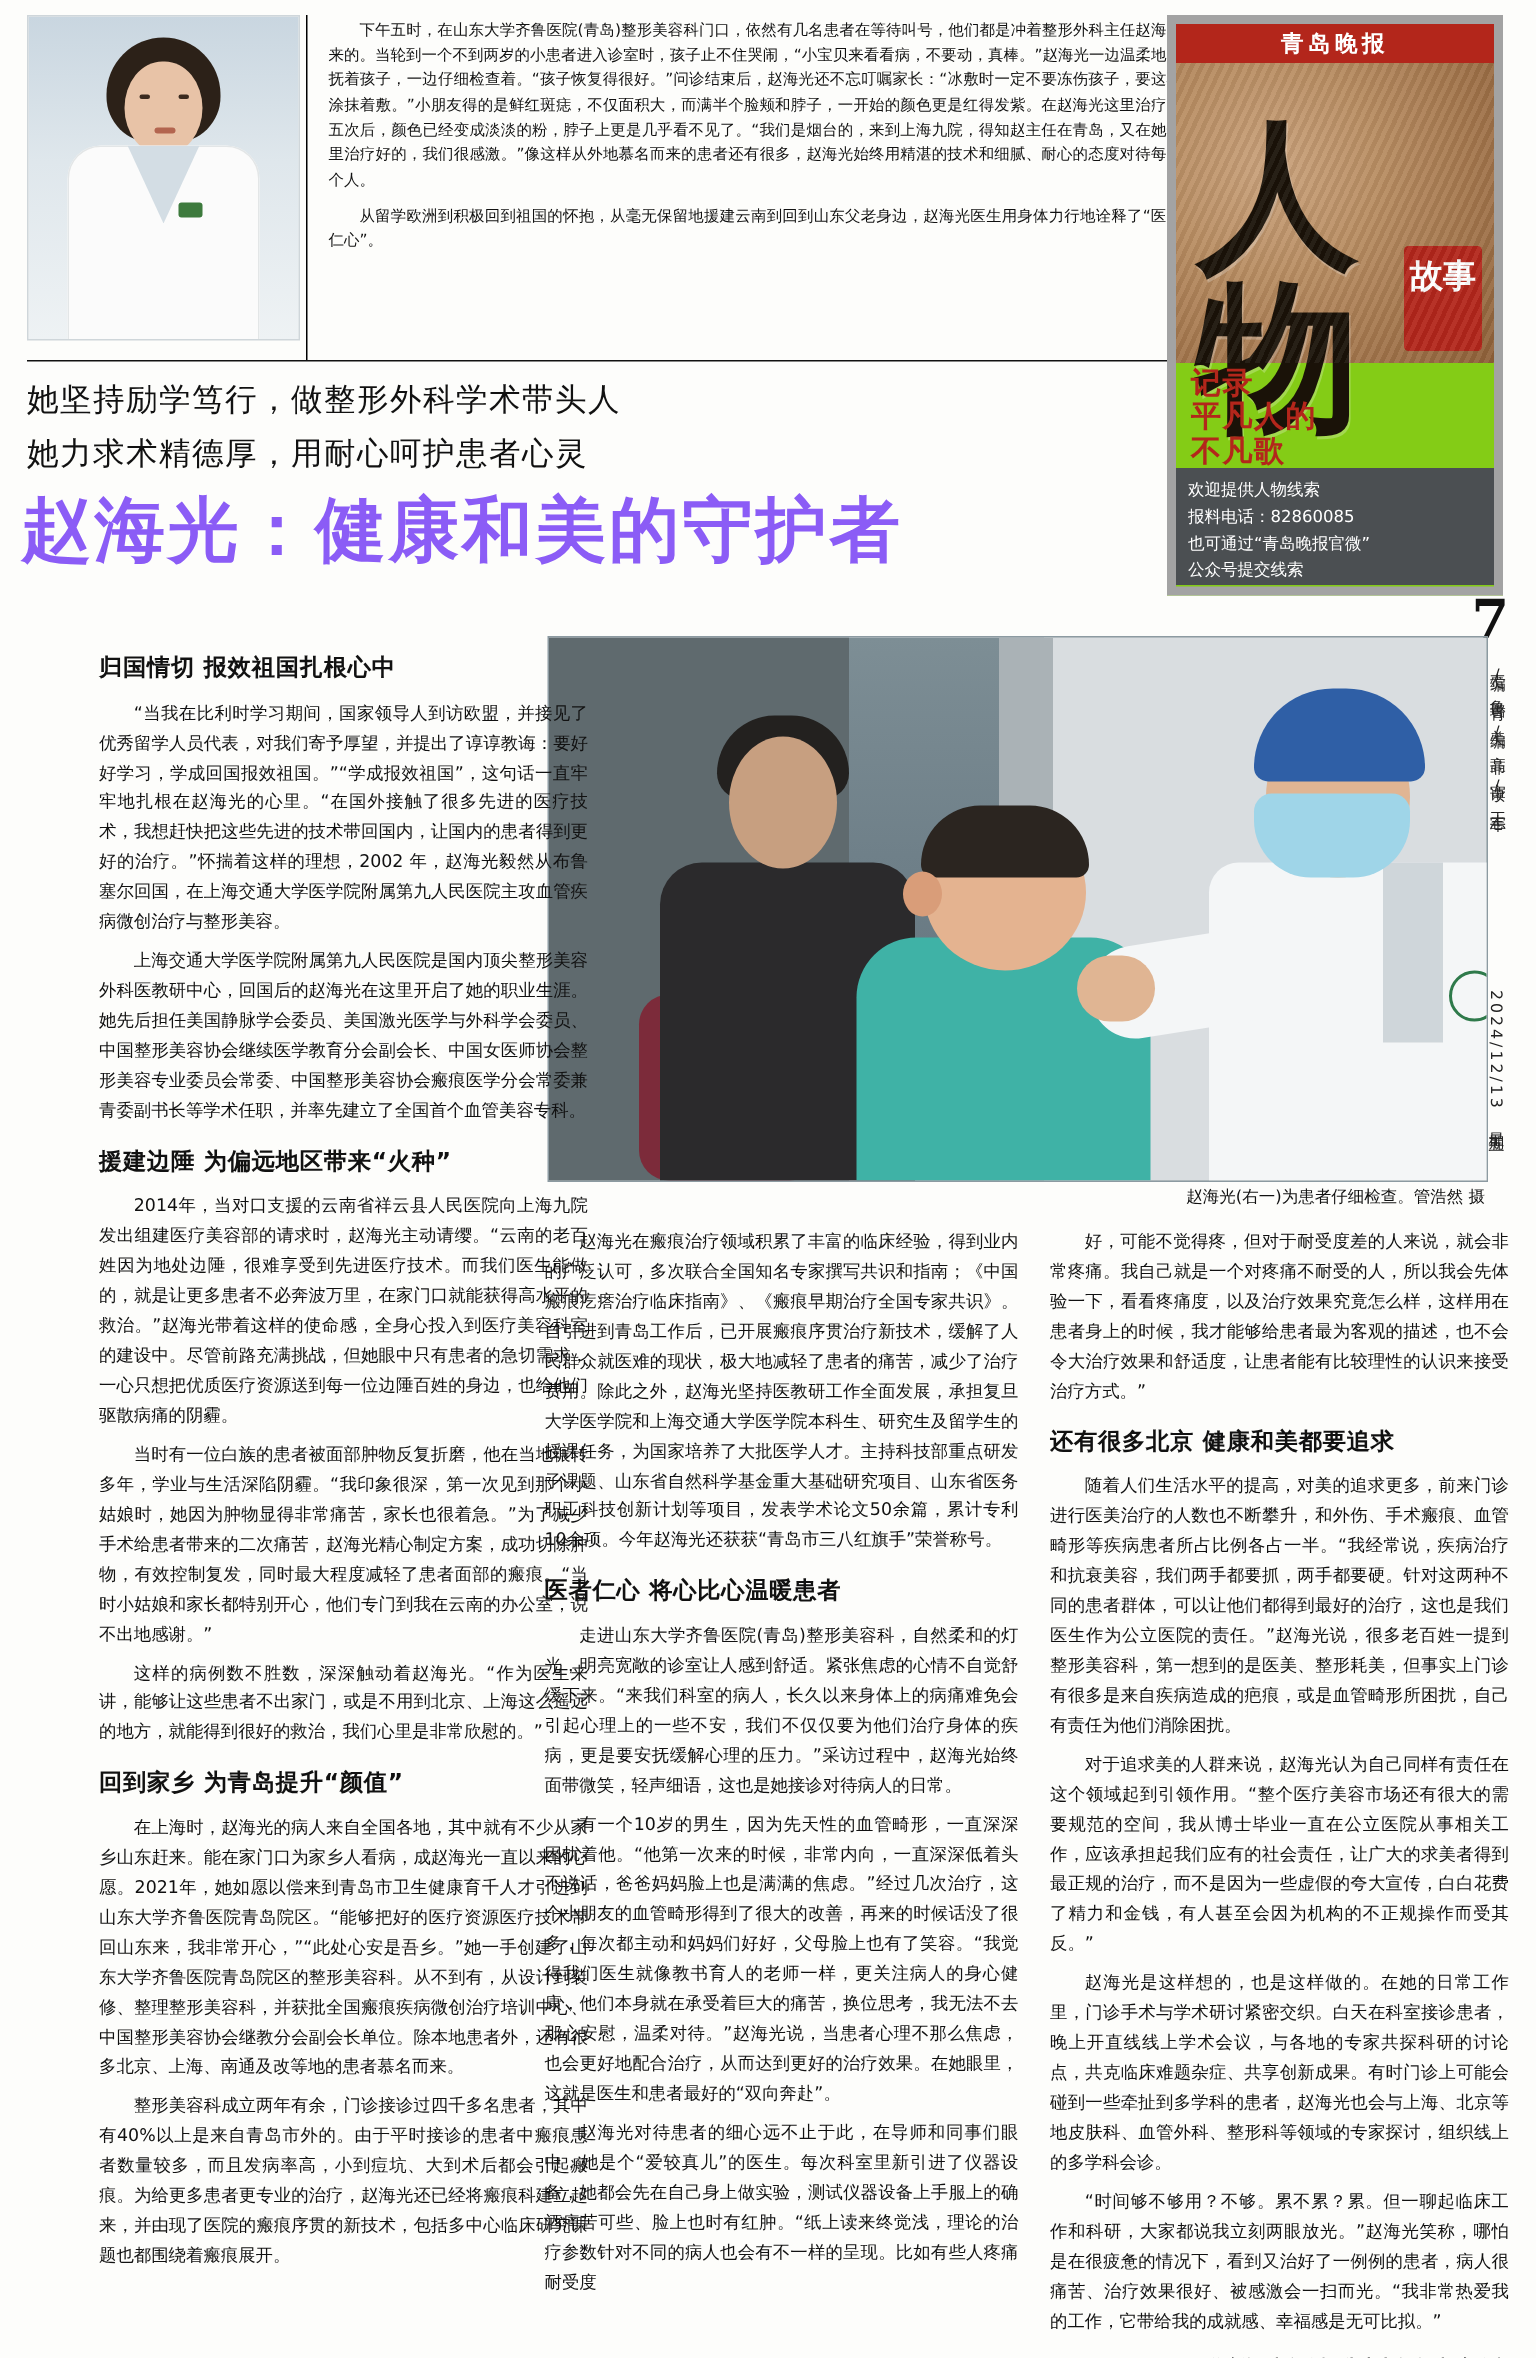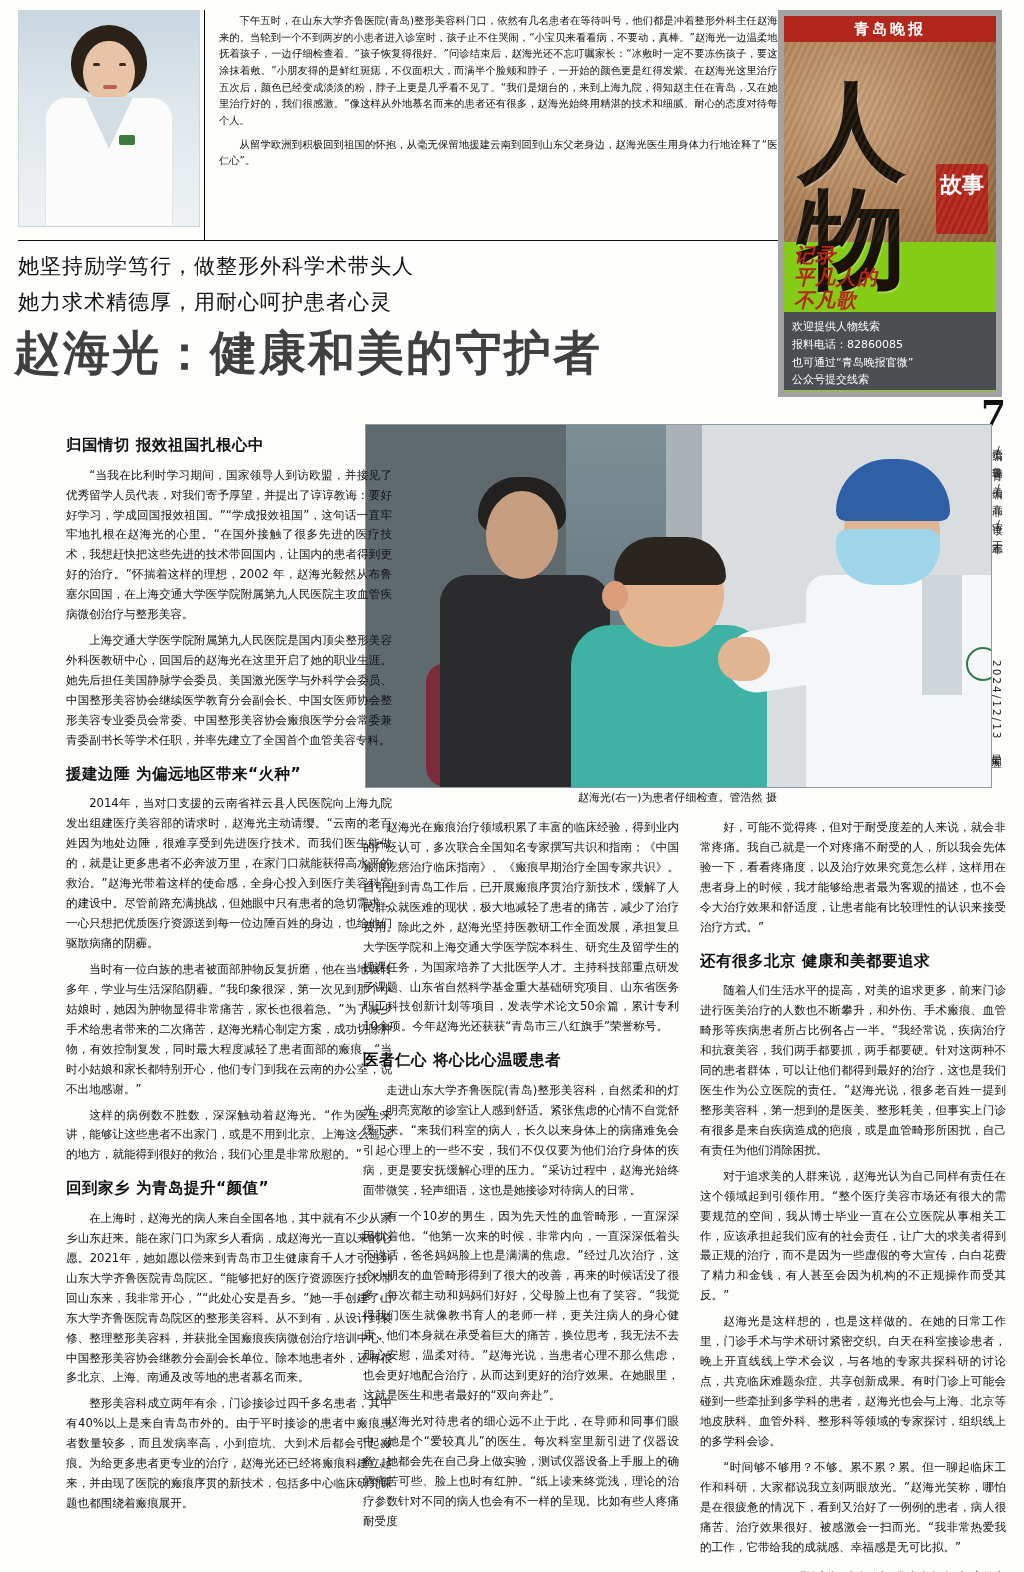--- a/index.html
+++ b/index.html
@@ -87,35 +87,35 @@
     position:absolute;right:8px;bottom:8px;width:52px;height:70px;
     background:#b3261b;color:#fff;border-radius:3px;
     font-size:22px;font-weight:bold;text-align:center;
     line-height:1.15;padding-top:8px;box-sizing:border-box;
     font-family:"DejaVu Serif","Liberation Serif",serif;
   }
   .mh-slogan{
     position:absolute;left:6px;top:228px;width:200px;height:66px;
     color:#b3261b;font-weight:bold;font-size:20px;line-height:1.12;
     font-family:"DejaVu Serif","Liberation Serif",serif;
-    letter-spacing:1px;padding-left:4px;font-style:italic;
+    letter-spacing:1px;padding-left:4px;
   }
   .mh-contact{
     position:absolute;left:0;top:296px;width:212px;height:78px;
     background:#4b4f52;color:#fff;font-size:11px;line-height:1.62;
     padding:6px 8px;box-sizing:border-box;
   }
   .mh-contact div{white-space:nowrap;}
 
   
   .sub1{position:absolute;left:18px;top:252px;font-size:21px;letter-spacing:1px;color:#111;}
   .sub2{position:absolute;left:18px;top:288px;font-size:21px;letter-spacing:1px;color:#111;}
   .headline{
     position:absolute;left:14px;top:322px;
-    font-size:47px;font-weight:bold;letter-spacing:2px;color:#404040;
+    font-size:47px;font-weight:bold;letter-spacing:2px;color:#8b5cf6;
     font-family:"DejaVu Sans","Liberation Sans",sans-serif;
   }
 
   
   .pageno{
     position:absolute;right:18px;top:392px;font-size:36px;font-weight:bold;color:#111;
     font-family:"DejaVu Serif","Liberation Serif",serif;
   }
   .vcredit{
     position:absolute;right:20px;top:440px;width:16px;
@@ -148,21 +148,21 @@
   .photo .doc-coat{position:absolute;left:440px;top:150px;width:200px;height:212px;background:#f4f6f7;border-radius:20px 0 0 0;}
   .photo .doc-head{position:absolute;left:478px;top:52px;width:96px;height:108px;background:#e0b593;border-radius:48px/54px;}
   .photo .doc-cap{position:absolute;left:470px;top:34px;width:114px;height:62px;background:#2f5fa6;border-radius:56px 56px 10px 10px;}
   .photo .doc-mask{position:absolute;left:470px;top:104px;width:104px;height:56px;background:#9fd5e8;border-radius:12px 12px 38px 38px;}
   .photo .doc-arm{position:absolute;left:360px;top:196px;width:180px;height:62px;background:#f4f6f7;border-radius:30px;transform:rotate(-9deg);}
   .photo .doc-hand{position:absolute;left:352px;top:212px;width:52px;height:44px;background:#e0b593;border-radius:22px;}
   .photo .doc-logo{position:absolute;left:600px;top:222px;width:30px;height:30px;border:2px solid #2f7a4b;border-radius:50%;}
   .photo .scrub{position:absolute;left:556px;top:150px;width:40px;height:120px;background:#cfd6da;}
   .caption{
     position:absolute;left:365px;top:790px;width:625px;
-    text-align:center;font-size:11px;color:#111;
+    text-align:right;font-size:11px;color:#111;
   }
 
   
   .col{position:absolute;font-size:11.6px;line-height:1.72;text-align:justify;color:#111;}
   .col p{margin:0 0 6px 0;text-indent:2em;}
   .sec{font-size:15.5px;font-weight:bold;margin:10px 0 7px 0;text-indent:0;letter-spacing:.5px;}
   .sec.first{margin-top:0;}
   .col1{left:18px;top:432px;width:326px;height:1130px;margin-left:48px;}
   .col2{left:363px;top:818px;width:316px;height:744px;}
   .col3{left:700px;top:818px;width:306px;height:744px;}

